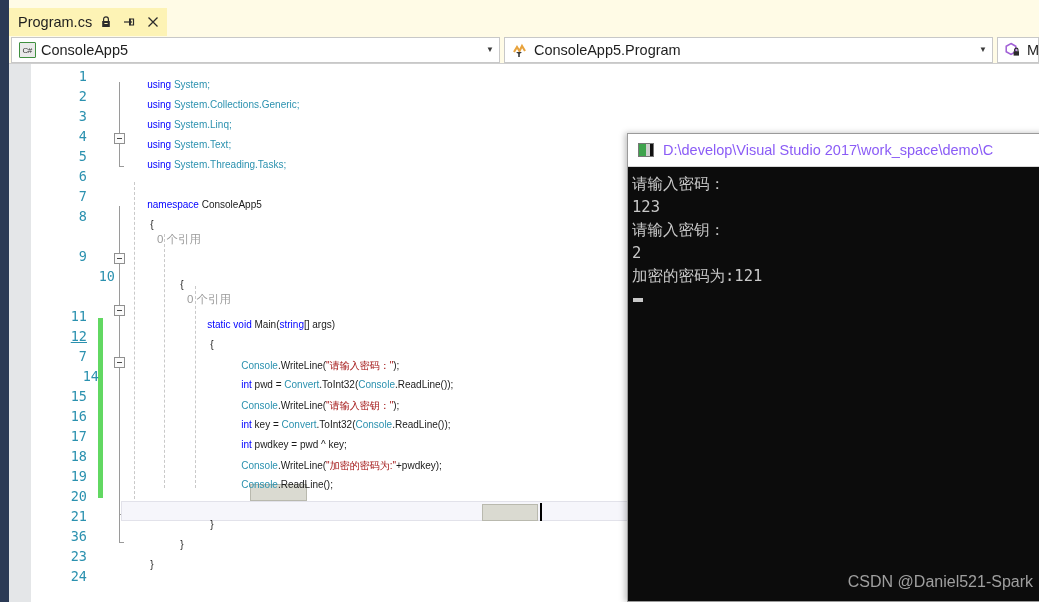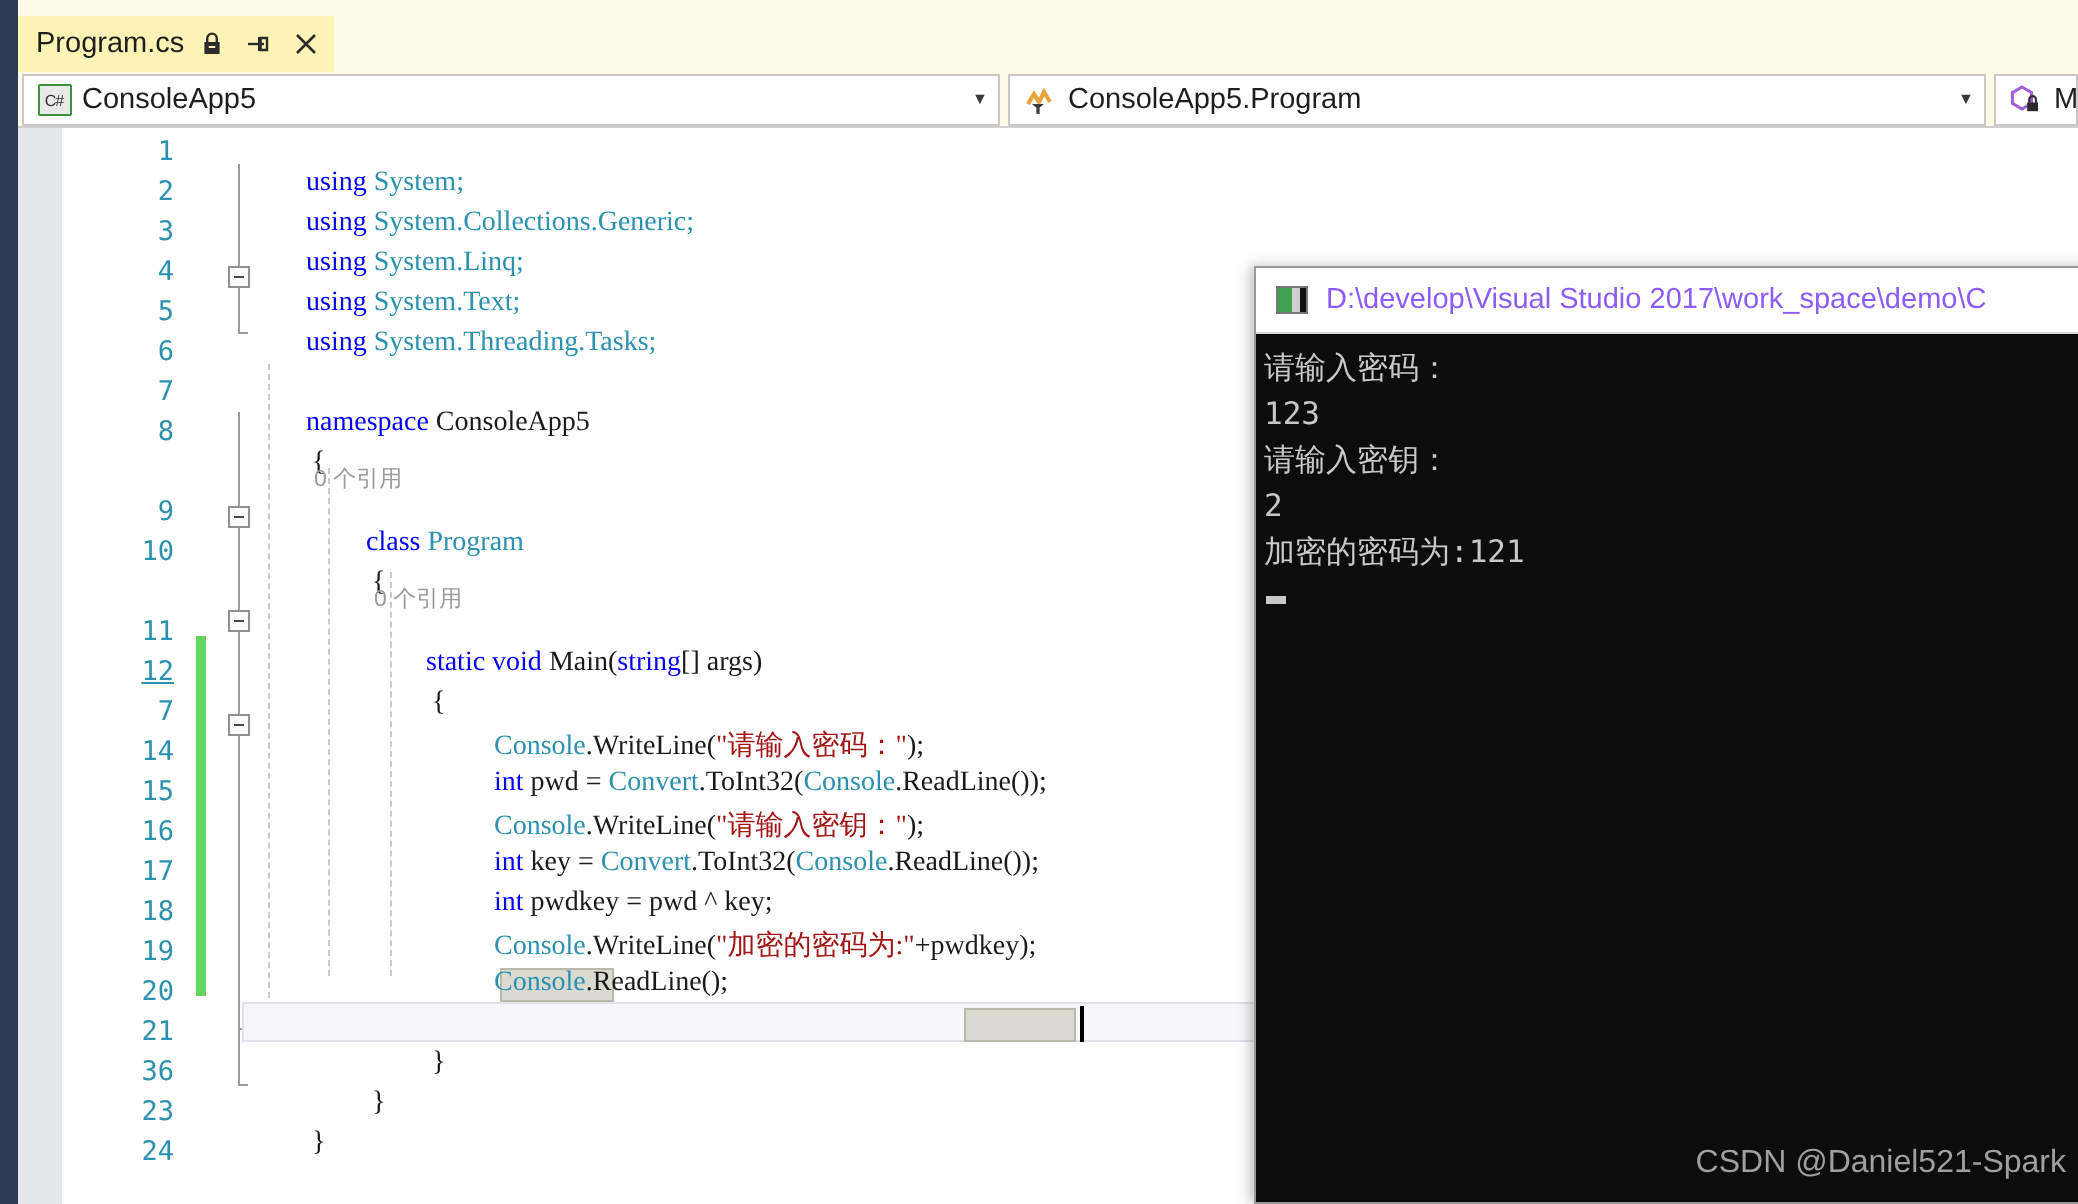--- a/index.html
+++ b/index.html
@@ -157,22 +157,22 @@
     width: 78px;
     text-align: right;
     color: #2b91af;
     font-family: "DejaVu Sans Mono", monospace;
     font-size: 13.5px;
   }
   .codeline {
     position: absolute;
     left: 100px;
     white-space: pre;
-    font-family: Liberation Serif, serif;
-    font-size: 14px;
+    font-family: Liberation Sans, sans-serif;
+    font-size: 10px;
     color: #1a1a1a;
     letter-spacing: 0px;
   }
   .kw   { color: #0000ff; }
   .type { color: #2b91af; }
   .str  { color: #a31515; }
   .plain{ color: #1a1a1a; }
   .cl   { color: #2b91af; }
   .codelens {
     position: absolute;
@@ -415,25 +415,25 @@
 
       <div class="ln" style="top:4px;">1</div>
       <div class="ln" style="top:24px;">2</div>
       <div class="ln" style="top:44px;">3</div>
       <div class="ln" style="top:64px;">4</div>
       <div class="ln" style="top:84px;">5</div>
       <div class="ln" style="top:104px;">6</div>
       <div class="ln" style="top:124px;">7</div>
       <div class="ln" style="top:144px;">8</div>
       <div class="ln" style="top:184px;">9</div>
-      <div class="ln" style="top:204px;">10</div>
+      <div class="ln" style="top:204px;padding-left:28px;">10</div>
       <div class="ln" style="top:244px;">11</div>
       <div class="ln" style="top:264px;text-decoration:underline;">12</div>
       <div class="ln" style="top:284px;">7</div>
-      <div class="ln" style="top:304px;">14</div>
+      <div class="ln" style="top:304px;padding-left:12px;">14</div>
       <div class="ln" style="top:324px;">15</div>
       <div class="ln" style="top:344px;">16</div>
       <div class="ln" style="top:364px;">17</div>
       <div class="ln" style="top:384px;">18</div>
       <div class="ln" style="top:404px;">19</div>
       <div class="ln" style="top:424px;">20</div>
       <div class="ln" style="top:444px;">21</div>
       <div class="ln" style="top:464px;">36</div>
       <div class="ln" style="top:484px;">23</div>
       <div class="ln" style="top:504px;">24</div>
@@ -456,23 +456,20 @@
 
       <div class="codeline" style="top:124px; left:116px;">
         <span class="kw">namespace</span><span class="plain"> ConsoleApp5</span>
       </div>
       <div class="codeline" style="top:144px; left:119px;">
         <span class="plain">{</span>
       </div>
 
       <div class="codelens" style="top:168px; left:148px;">0 个引用</div>
 
-      <div class="codeline" style="top:184px; left:146px;">
-        <span class="kw">class</span><span class="plain"> </span><span class="cl">Program</span>
-      </div>
       <div class="codeline" style="top:204px; left:149px;">
         <span class="plain">{</span>
       </div>
 
       <div class="codelens" style="top:228px; left:178px;">0 个引用</div>
 
       <div class="codeline" style="top:244px; left:176px;">
         <span class="kw">static</span><span class="plain"> </span><span class="kw">void</span><span class="plain"> </span><span class="plain">Main(</span><span class="kw">string</span><span class="plain">[] args)</span>
       </div>
       <div class="codeline" style="top:264px; left:179px;">

